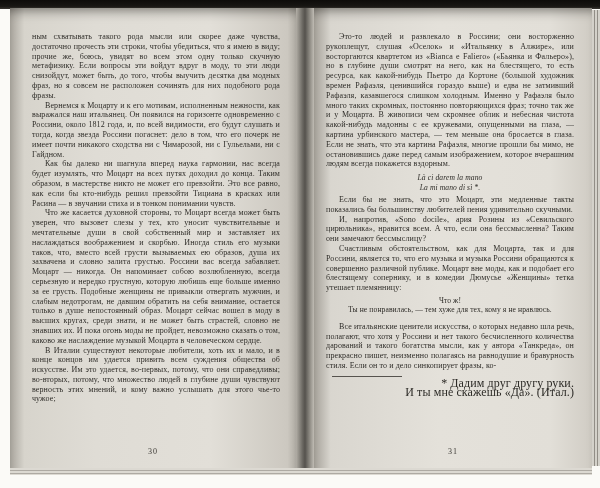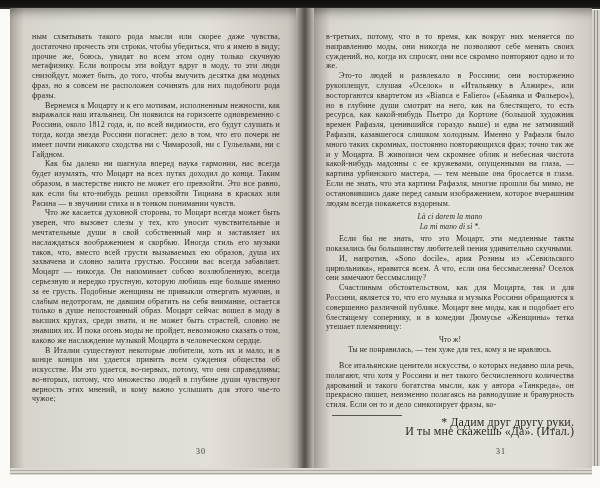--- a/index.html
+++ b/index.html
@@ -57,21 +57,21 @@
   }
   .footnote {
     margin-top:5px; font-size:12px; line-height:8.8px; text-align:right;
   }
   .footnote-rule {
     width:70px; height:1px; background:#56534e; margin:0 0 2px 6px;
   }
   .footnote div { margin-left:6px; }
   .pagenum {
     position:absolute; bottom:12px; left:0; width:100%;
-    text-align:center; font-size:8px; color:#3a3833; letter-spacing:1px;margin-left:48px;
+    text-align:center; font-size:8px; color:#3a3833; letter-spacing:1px;
   }
 </style>
 </head>
 <body>
 
 <div class="scene">
 
   <div class="top-edge"></div>
 
   <div class="page page-left">
@@ -82,28 +82,27 @@
       <p class="para">Что же касается духовной стороны, то Моцарт всегда может быть уверен, что вызовет слезы у тех, кто уносит чувствительные и мечтательные души в свой собственный мир и заставляет их наслаждаться воображением и скорбью. Иногда стиль его музыки таков, что, вместо всей грусти вызываемых ею образов, душа их захвачена и словно залита грустью. Россини вас всегда забавляет. Моцарт — никогда. Он напоминает собою возлюбленную, всегда серьезную и нередко грустную, которую любишь еще больше именно за ее грусть. Подобные женщины не привыкли отвергать мужчин, и слабым недотрогам, не давшим обратить на себя внимание, остается только в душе непостоянный образ. Моцарт сейчас вошел в моду в высших кругах, среди знати, и не может быть страстей, словно не знавших их. И пока огонь моды не пройдет, невозможно сказать о том, каково же наслаждение музыкой Моцарта в человеческом сердце.</p>
       <p class="para">В Италии существуют некоторые любители, хоть их и мало, и в конце концов им удается привить всем суждения общества об искусстве. Им это удается, во-первых, потому, что они справедливы; во-вторых, потому, что множество людей в глубине души чувствуют верность этих мнений, и кому важно услышать для этого чье-то чужое;</p>
     </div>
     <div class="pagenum">30</div>
   </div>
 
   <div class="gutter"></div>
 
   <div class="page page-right">
     <div class="text">
-      <p class="para cont">в-третьих, потому, что в то время, как вокруг них меняется по направлению моды, они никогда не позволяют себе менять своих суждений, но, когда их спросят, они все скромно повторяют одно и то же.</p>
       <p class="para">Это-то людей и развлекало в Россини; они восторженно рукоплещут, слушая «Оселок» и «Итальянку в Алжире», или восторгаются квартетом из «Bianca e Faliero» («Бьянка и Фальеро»), но в глубине души смотрят на него, как на блестящего, то есть ресурса, как какой-нибудь Пьетро да Кортоне (большой художник времен Рафаэля, ценившийся гораздо выше) и едва не затмивший Рафаэля, казавшегося слишком холодным. Именно у Рафаэля было много таких скромных, постоянно повторяющихся фраз; точно так же и у Моцарта. В живописи чем скромнее облик и небесная чистота какой-нибудь мадонны с ее кружевами, опущенными на глаза, — картина урбинского мастера, — тем меньше она бросается в глаза. Если не знать, что эта картина Рафаэля, многие прошли бы мимо, не остановившись даже перед самым изображением, которое вчерашним людям всегда покажется вздорным.</p>
       <div class="quote">
         <div>Là ci darem la mano</div>
         <div>La mi mano di sì *.</div>
       </div>
       <p class="para">Если бы не знать, что это Моцарт, эти медленные такты показались бы большинству любителей пения удивительно скучными.</p>
-      <p class="para">И, напротив, «Sono docile», ария Розины из «Севильского цирюльника», нравится всем. А что, если она бессмысленна? Оселок они замечают бессмыслицу?</p>
+      <p class="para">И, напротив, «Sono docile», ария Розины из «Севильского цирюльника», нравится всем. А что, если она бессмысленна? Таким они замечают бессмыслицу?</p>
       <p class="para">Счастливым обстоятельством, как для Моцарта, так и для Россини, является то, что его музыка и музыка Россини обращаются к совершенно различной публике. Моцарт вне моды, как и подобает его блестящему сопернику, и в комедии Дюмусье «Женщины» тетка утешает племянницу:</p>
       <div class="verse">
         <div>Что ж!</div>
         <div>Ты не понравилась, — тем хуже для тех, кому я не нравлюсь.</div>
       </div>
       <p class="para">Все итальянские ценители искусства, о которых недавно шла речь, полагают, что хотя у Россини и нет такого бесчисленного количества дарований и такого богатства мысли, как у автора «Танкреда», он прекрасно пишет, неизменно полагаясь на равнодушие и бравурность стиля. Если он то и дело синкопирует фразы, ко-</p>
       <div class="footnote">
         <div class="footnote-rule"></div>
         <div>* Дадим друг другу руки.</div>
         <div>И ты мне скажешь «Да». (Итал.)</div>

